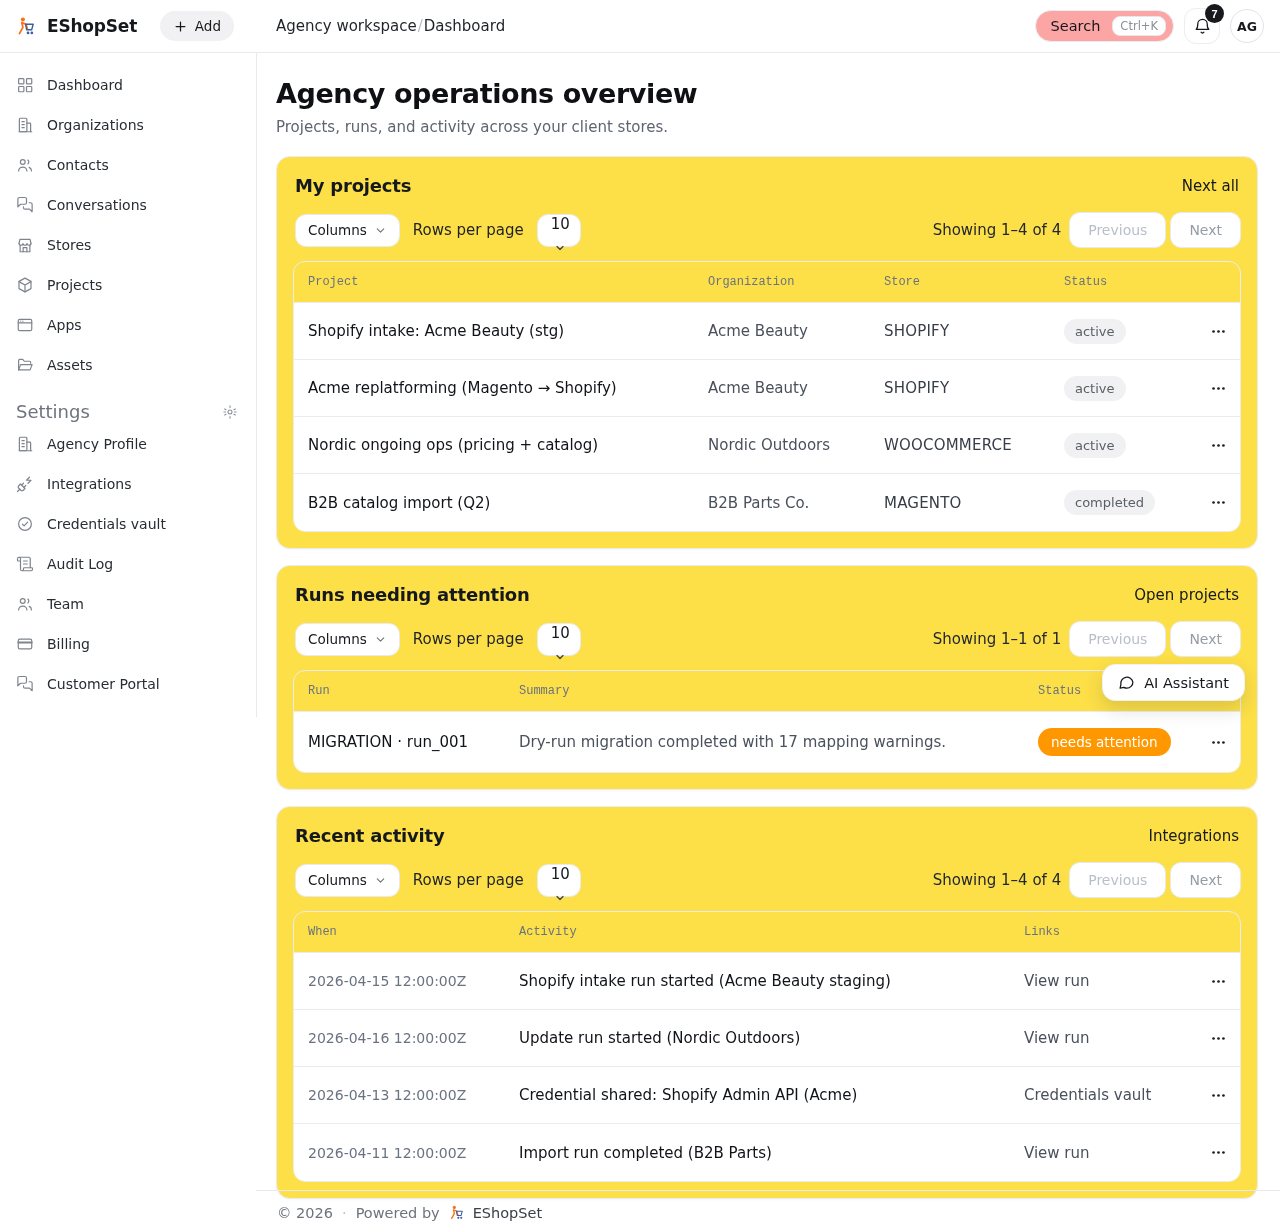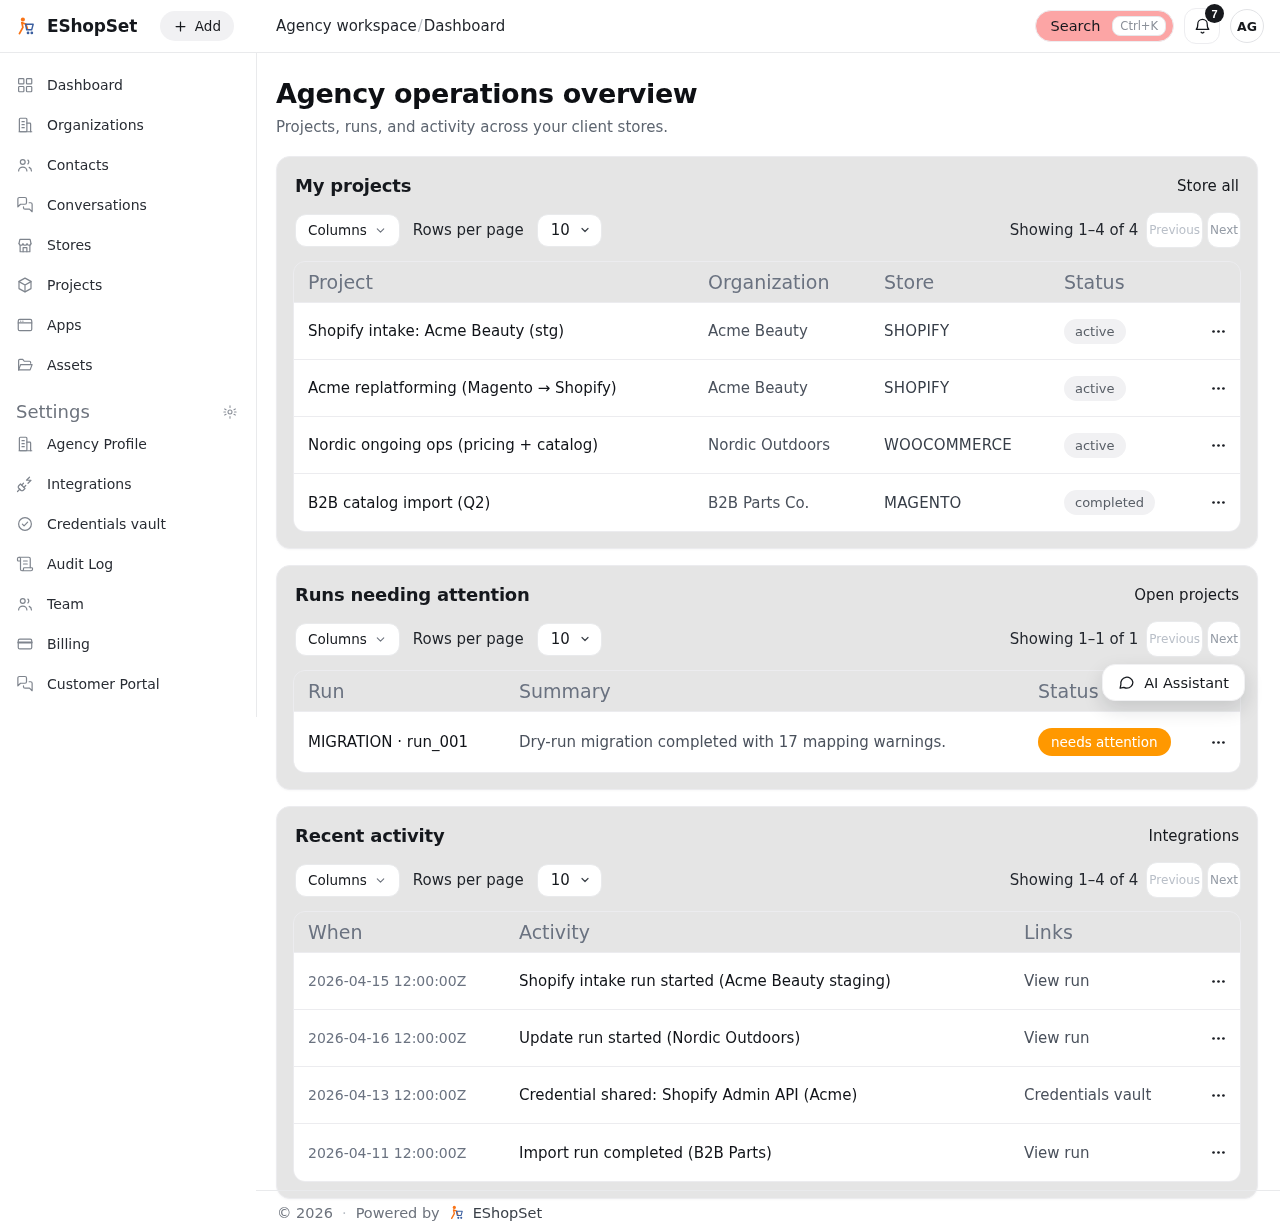--- a/index.html
+++ b/index.html
@@ -36,45 +36,45 @@
   .side-item .sic { color:#7e848d; display:flex; }
   .settings-row { display:flex; align-items:center; justify-content:space-between; margin:16px 8px 2px 0; }
   .settings-label { font-size:18px; color:#6d737d; }
   .settings-gear { border:none; background:none; color:#8a8f98; cursor:pointer; padding:2px; display:flex; }
 
   
   .main { position:absolute; left:276px; top:53px; width:982px; }
   h1.page-title { margin:25px 0 0 0; font-size:27px; font-weight:700; letter-spacing:-0.4px; color:#0e1014; }
   .page-subtitle { margin-top:9px; font-size:15px; color:#5d6570; }
 
-  .card { border:1px solid #ececef; border-radius:14px; background:#e5e5e5; padding:16px; margin-top:20px; box-shadow:0 1px 2px rgba(16,20,28,0.03); }
+  .card { border:1px solid #ececef; border-radius:14px; background:#fde047; padding:16px; margin-top:20px; box-shadow:0 1px 2px rgba(16,20,28,0.03); }
   .card + .card { margin-top:16px; }
   .card-head { display:flex; align-items:center; justify-content:space-between; padding:2px 2px 0 2px; }
   .card-title { font-size:18px; font-weight:700; letter-spacing:-0.2px; }
   .card-link { font-size:15px; color:#15181d; cursor:pointer; }
 
   .controls { display:flex; align-items:center; gap:13px; margin-top:16px; padding-left:2px; }
   .columns-btn { display:flex; align-items:center; gap:7px; height:33px; padding:0 12px; border:1px solid #e9eaec; border-radius:11px; background:#fff; font-size:13.5px; color:#15181d; cursor:pointer; font-family:inherit; }
   .columns-btn .chev { color:#6d737d; display:flex; }
   .rpp-label { font-size:15px; color:#1d2127; }
-  .select { display:flex; align-items:center; gap:9px; height:33px; padding:0 10px 0 13px; border:1px solid #e9eaec; border-radius:11px; background:#fff; font-size:15px; color:#15181d; cursor:pointer; }
+  .select { display:flex; align-items:center; gap:9px; height:33px; padding:0 10px 0 13px; border:1px solid #e9eaec; border-radius:11px; background:#fff; font-size:15px; color:#15181d; cursor:pointer;flex-direction:column; }
   .select .chev { color:#3a4048; display:flex; }
   .pager { margin-left:auto; display:flex; align-items:center; gap:4px; }
   .showing { font-size:15px; color:#23272e; margin-right:4px; }
-  .pg-btn { height:36px; padding:0 2px; border:1px solid #e9eaec; border-radius:11px; background:#fff; font-size:12px; font-family:inherit; cursor:default; }
+  .pg-btn { height:36px; padding:0 18px; border:1px solid #e9eaec; border-radius:11px; background:#fff; font-size:14px; font-family:inherit; cursor:default; }
   .pg-prev { color:#b9bfc8; }
   .pg-next { color:#959ca6; }
 
   .tablebox { margin-top:13px; border:1px solid #ececef; border-radius:12px; overflow:hidden; }
   .thead, .trow { display:grid; align-items:center; }
   .tbl-projects > .thead, .tbl-projects > .trow { grid-template-columns:400px 176px 180px 146px 1fr; }
   .tbl-runs > .thead, .tbl-runs > .trow { grid-template-columns:211px 519px 172px 1fr; }
   .tbl-recent > .thead, .tbl-recent > .trow { grid-template-columns:211px 505px 186px 1fr; }
   .thead { border-bottom:1px solid #ececef; height:41px; }
-  .th { font-size:19px; color:#6a7280; padding:0 14px; }
+  .th { font-size:12px; color:#6a7280; padding:0 14px;font-family:Liberation Mono, monospace; }
   .trow { min-height:57px; border-bottom:1px solid #ececef; background:#fff; }
   .trow:last-child { border-bottom:none; }
   .trow-tall { min-height:60px; }
   .td { padding:0 14px; font-size:15px; }
   .td-primary { color:#101318; }
   .td-gray { color:#4a515c; }
   .td-store { color:#363d47; letter-spacing:0.2px; }
   .td-when { color:#6a7280; font-size:14px; }
   .td-link { color:#4a515c; cursor:pointer; }
   .badge { display:inline-block; padding:5px 11px; border-radius:999px; font-size:13px; background:#f1f1f3; color:#595f67; }
@@ -304,21 +304,21 @@
   </div>
 </nav>
 
 <main class="main">
   <h1 class="page-title">Agency operations overview</h1>
   <div class="page-subtitle">Projects, runs, and activity across your client stores.</div>
 
   <section class="card">
     <div class="card-head">
       <span class="card-title">My projects</span>
-      <span class="card-link">Store all</span>
+      <span class="card-link">Next all</span>
     </div>
     <div class="controls">
       <button class="columns-btn">
         <span>Columns</span>
         <span class="chev">
             <svg class="ic" width="13" height="13" viewBox="0 0 24 24" style="stroke-width:2">
               <path d="M6 9l6 6 6-6"></path>
             </svg>
           </span>
       </button>

